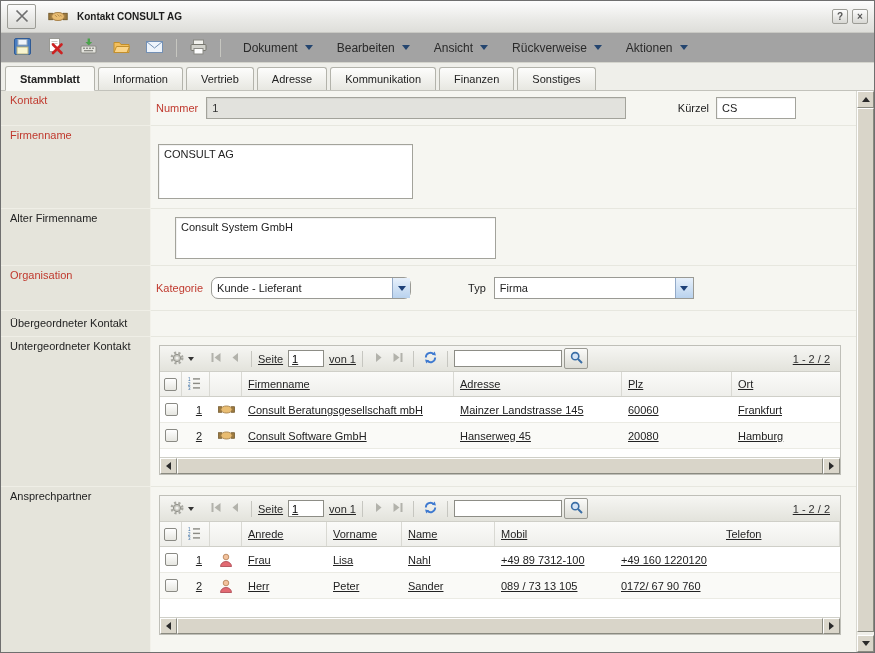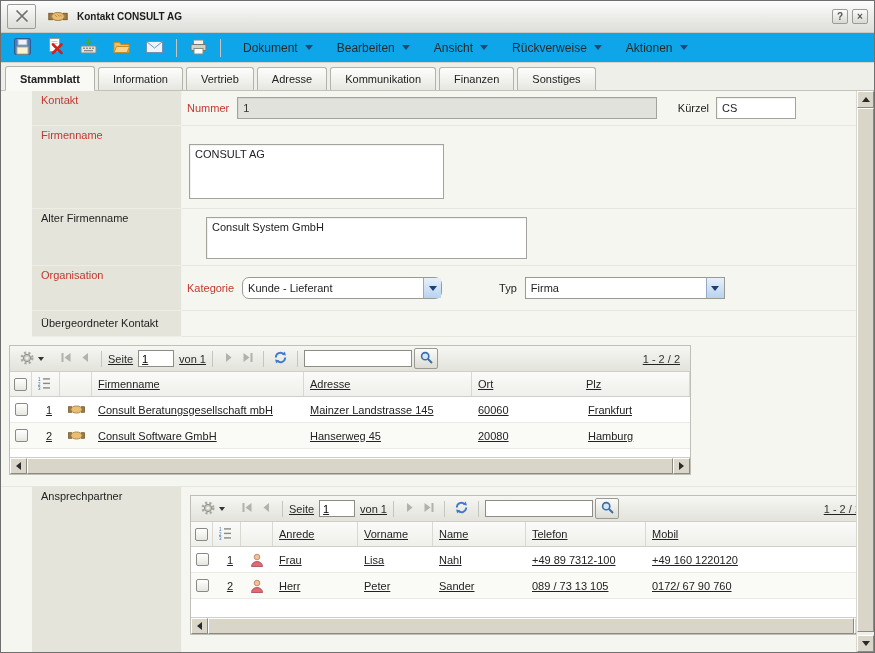--- a/index.html
+++ b/index.html
@@ -16,21 +16,21 @@
     background:linear-gradient(#fcfcfc,#dcdcd8); border:1px solid #9c9c96; border-radius:2px; cursor:pointer; }
   .title-icon { margin-left:12px; display:flex; }
   .title-text { margin-left:9px; font-size:10px; font-weight:bold; color:#1c1c1c; }
   .titlebar-spacer { flex:1; }
   .btn-mini { width:16px; height:15px; margin-left:4px; display:flex; align-items:center; justify-content:center;
     background:linear-gradient(#fcfcfc,#d8d8d4); border:1px solid #9c9c96; border-radius:2px;
     font-size:10px; font-weight:bold; color:#555; cursor:pointer; }
 
   
   .toolbar { height:30px; flex:0 0 30px; display:flex; align-items:center; padding:0 8px;
-    background:linear-gradient(#fafaf8,#ececе7); background:linear-gradient(#fafaf8,#ececе7); background-color:#0ea5e9;
+    background:linear-gradient(#fafaf8,#ececе7); background:linear-gradient(#fafaf8,#ececе7); background-color:#a3a3a3;
     border-bottom:1px solid #d4d4cd; }
   .tool-btn { width:26px; height:24px; display:flex; align-items:center; justify-content:center;
     margin-right:7px; border:1px solid transparent; border-radius:2px; cursor:pointer; }
   .tb-sep { width:1px; height:18px; background:#c6c6c0; margin:0 8px 0 2px; }
   .menu-item { display:flex; align-items:center; padding:4px 10px; margin-left:4px; font-size:12px;
     color:#2a2a2a; cursor:pointer; }
   .caret-down { width:0; height:0; border-left:4px solid transparent; border-right:4px solid transparent;
     border-top:5px solid #24456f; margin-left:7px; }
 
   
@@ -39,21 +39,21 @@
   .tab { padding:5px 14px 5px 14px; margin-right:3px; border:1px solid #b3b3ab; border-bottom:none;
     border-radius:3px 3px 0 0; background:linear-gradient(#fdfdfc,#e7e7e1); cursor:pointer; white-space:nowrap; }
   .tab.active { background:#f9f9f6; font-weight:bold; padding-top:6px; margin-bottom:-1px;
     border-bottom:1px solid #f9f9f6; }
 
   
   .content { flex:1; position:relative; overflow:hidden; background:#f6f6f1; }
   .rows { margin-right:18px; height:100%; display:flex; flex-direction:column; }
   .row { display:flex; }
   .lbl { width:150px; flex:0 0 150px; background:#e5e4db; padding:3px 6px 0 9px;
-    border-bottom:1px solid #efeee6; border-right:1px solid #f2f1ea;margin-left:31px; }
+    border-bottom:1px solid #efeee6; border-right:1px solid #f2f1ea; }
   .frm { flex:1; border-bottom:1px solid #e7e7df; position:relative; }
   .red { color:#c0392e; }
 
   .r-kontakt   { height:35px; flex:0 0 35px; }
   .r-firma     { height:83px; flex:0 0 83px; }
   .r-alter     { height:57px; flex:0 0 57px; }
   .r-org       { height:45px; flex:0 0 45px; }
   .r-ueber     { height:26px; flex:0 0 26px; }
   .r-unter     { height:150px; flex:0 0 150px; }
   .r-anspr     { flex:1; }
@@ -298,20 +298,21 @@
           </div>
         </div>
       </div>
 
       <div class="row r-ueber">
         <div class="lbl" style="padding-top:6px;">Übergeordneter Kontakt</div>
         <div class="frm"></div>
       </div>
 
       <div class="row r-unter">
+        <div class="lbl">Untergeordneter Kontakt</div>
         <div class="frm">
           <div class="grid g1">
             <div class="grid-toolbar">
               <div class="gt-btn">
                 <span>
                   <svg width="16" height="16" viewBox="0 0 16 16">
                     <circle cx="8" cy="8" r="5.2" fill="none" stroke="#a9a9a2" stroke-width="2.6" stroke-dasharray="2.1 2.1"></circle>
                     <circle cx="8" cy="8" r="3.6" fill="#c9c9c2" stroke="#8f8f88"></circle>
                     <circle cx="8" cy="8" r="1.6" fill="#f2f2ee"></circle>
                   </svg>
@@ -388,22 +389,22 @@
                     <text x="0" y="14" font-size="4.5" fill="#3a6ea5" font-family="Liberation Sans">3</text>
                     <rect x="5" y="2.2" width="7" height="1.4" fill="#8a8a84"></rect>
                     <rect x="5" y="6.7" width="7" height="1.4" fill="#8a8a84"></rect>
                     <rect x="5" y="11.2" width="7" height="1.4" fill="#8a8a84"></rect>
                   </svg>
                 </span>
               </div>
               <div class="hc c-icon"></div>
               <div class="hc g1-c1">Firmenname</div>
               <div class="hc g1-c2">Adresse</div>
+              <div class="hc g1-c3">Plz</div>
               <div class="hc g1-c4">Ort</div>
-              <div class="hc g1-c3">Plz</div>
             </div>
 
             <div class="grid-row">
               <div class="dc c-check">
                   <div class="checkbox"></div>
                 </div>
               <div class="dc c-num">1</div>
               <div class="dc c-icon">
                 <svg width="17" height="13" viewBox="0 0 18 14">
                   <rect x="0.4" y="4" width="3.4" height="6" fill="#9c7a3f" stroke="#6e5426" stroke-width="0.8"></rect>
@@ -533,22 +534,22 @@
                     <rect x="5" y="2.2" width="7" height="1.4" fill="#8a8a84"></rect>
                     <rect x="5" y="6.7" width="7" height="1.4" fill="#8a8a84"></rect>
                     <rect x="5" y="11.2" width="7" height="1.4" fill="#8a8a84"></rect>
                   </svg>
                 </span>
               </div>
               <div class="hc c-icon"></div>
               <div class="hc g2-c1">Anrede</div>
               <div class="hc g2-c2">Vorname</div>
               <div class="hc g2-c3">Name</div>
+              <div class="hc g2-c5">Mobil</div>
               <div class="hc g2-c4">Telefon</div>
-              <div class="hc g2-c5">Mobil</div>
             </div>
 
             <div class="grid-row">
               <div class="dc c-check">
                   <div class="checkbox"></div>
                 </div>
               <div class="dc c-num">1</div>
               <div class="dc c-icon">
                 <svg width="14" height="14" viewBox="0 0 14 14">
                   <circle cx="7" cy="4" r="2.8" fill="#f3c29d" stroke="#b07c52" stroke-width="0.8"></circle>

